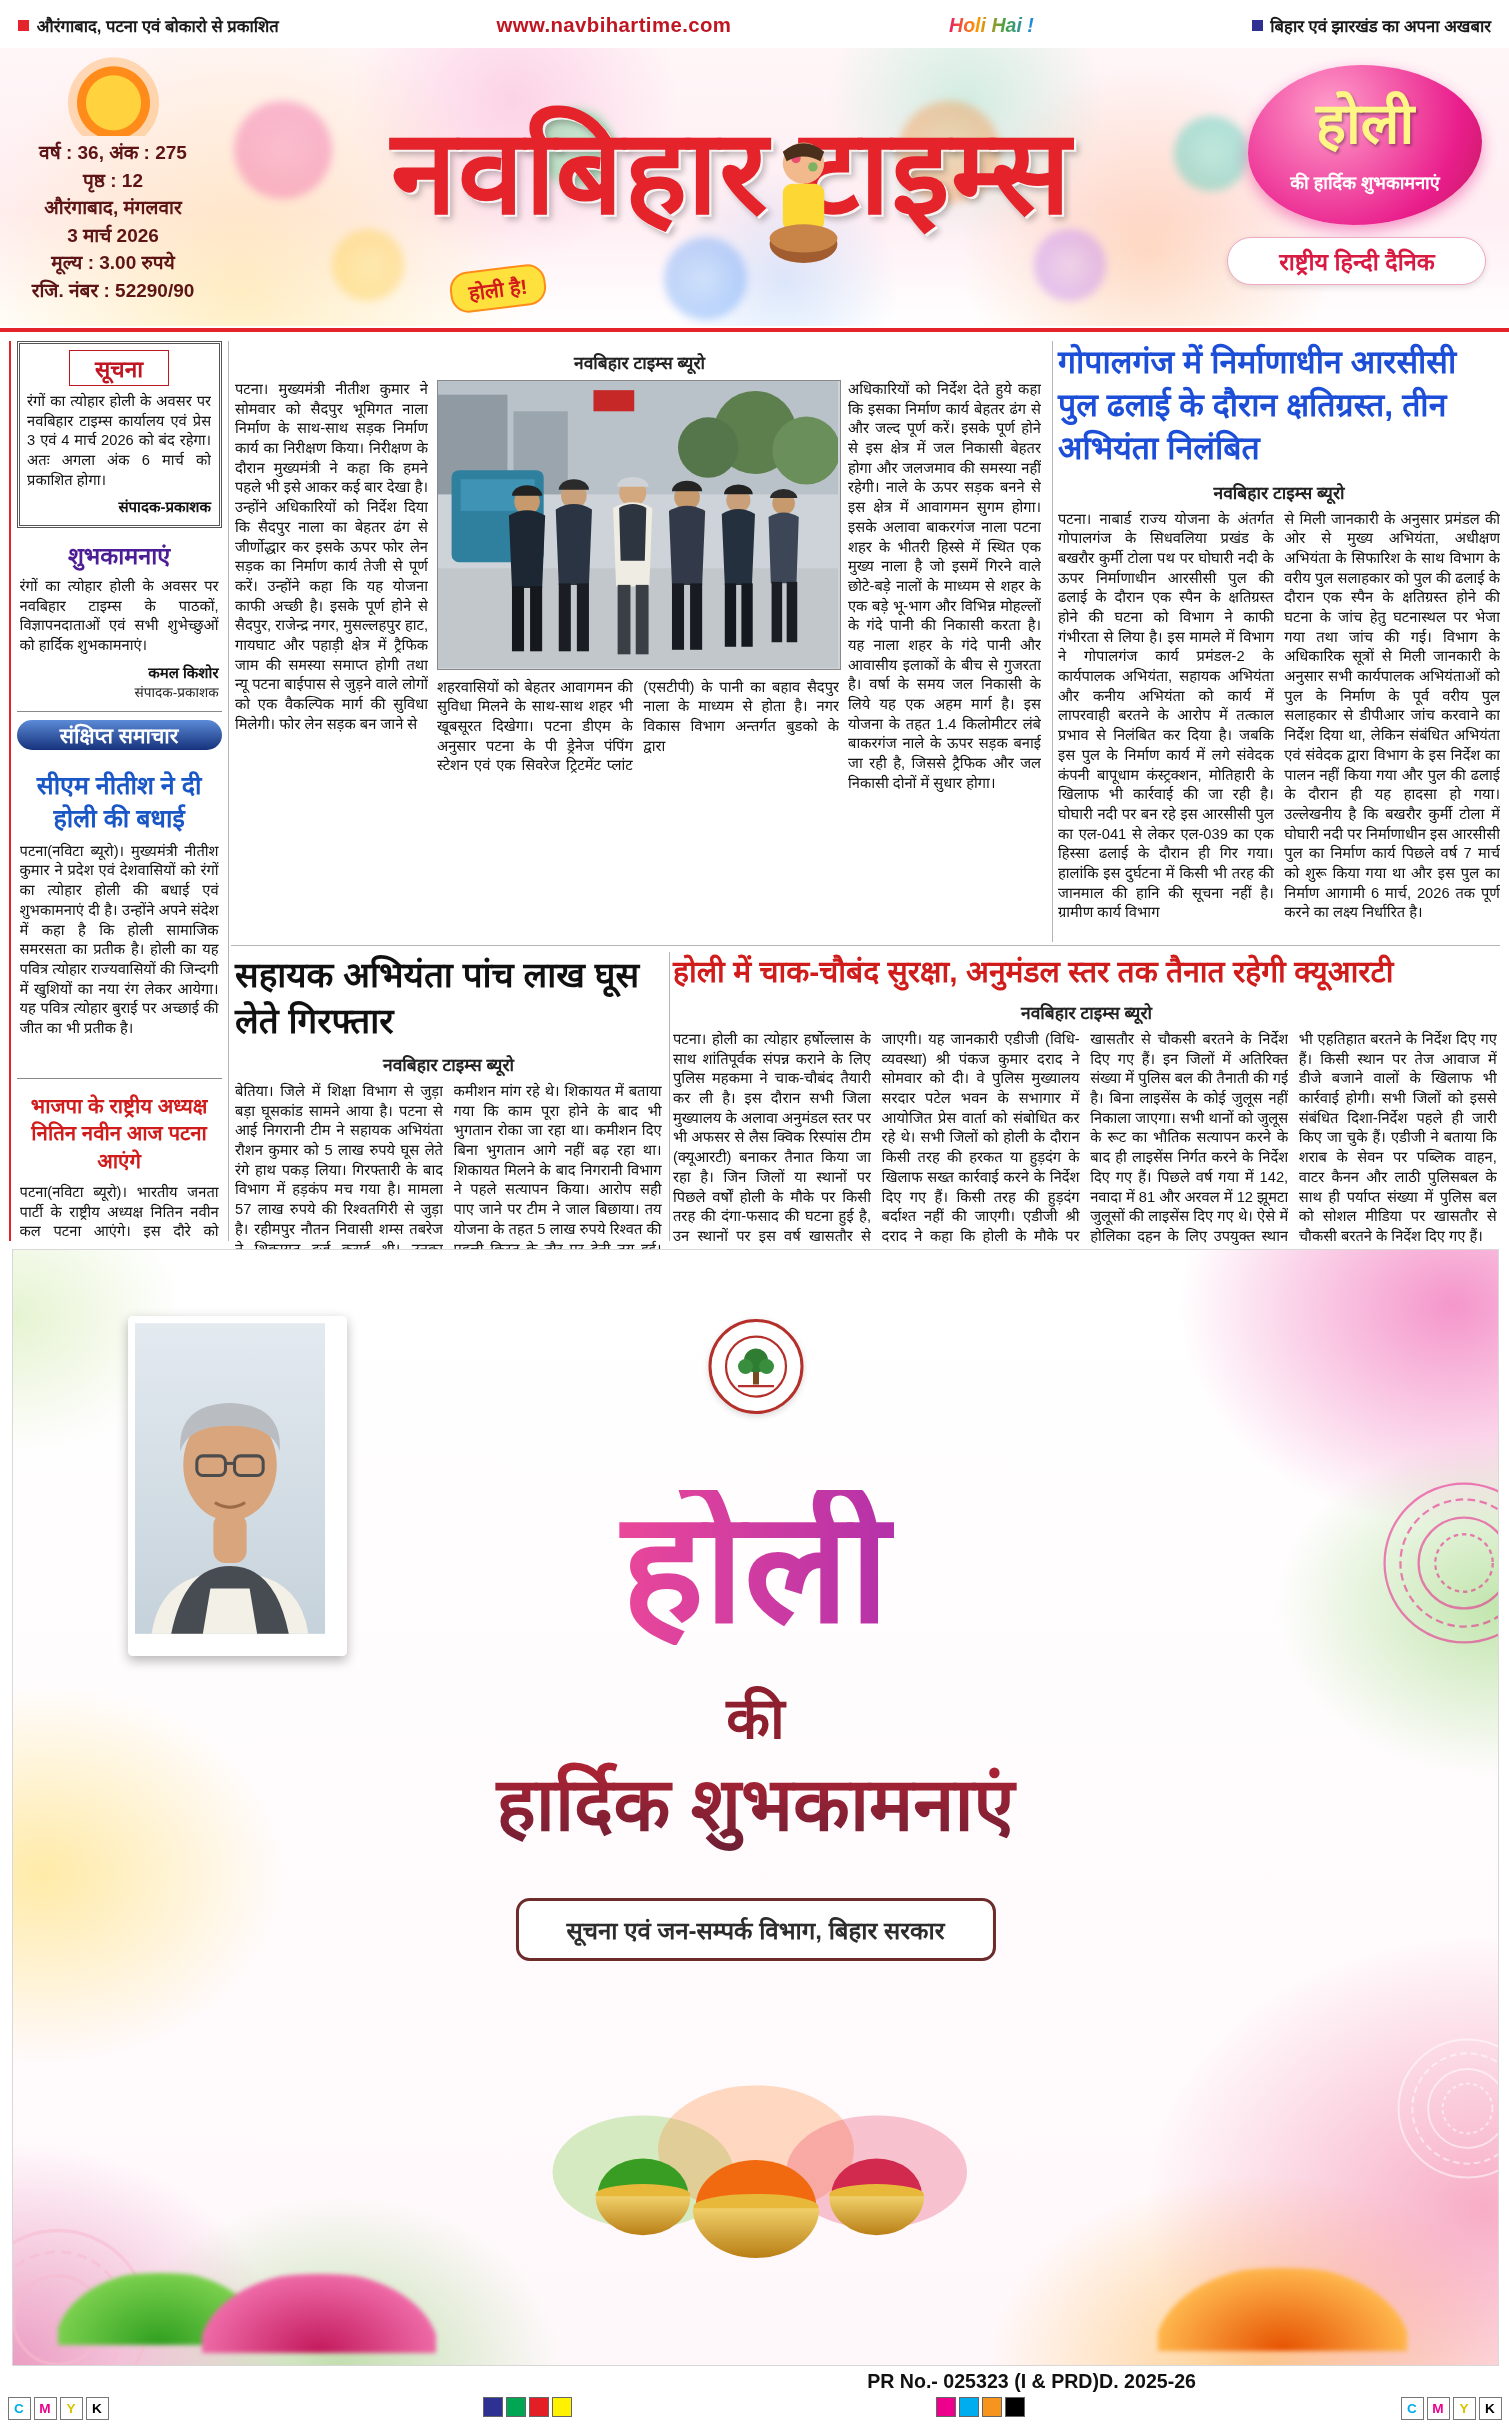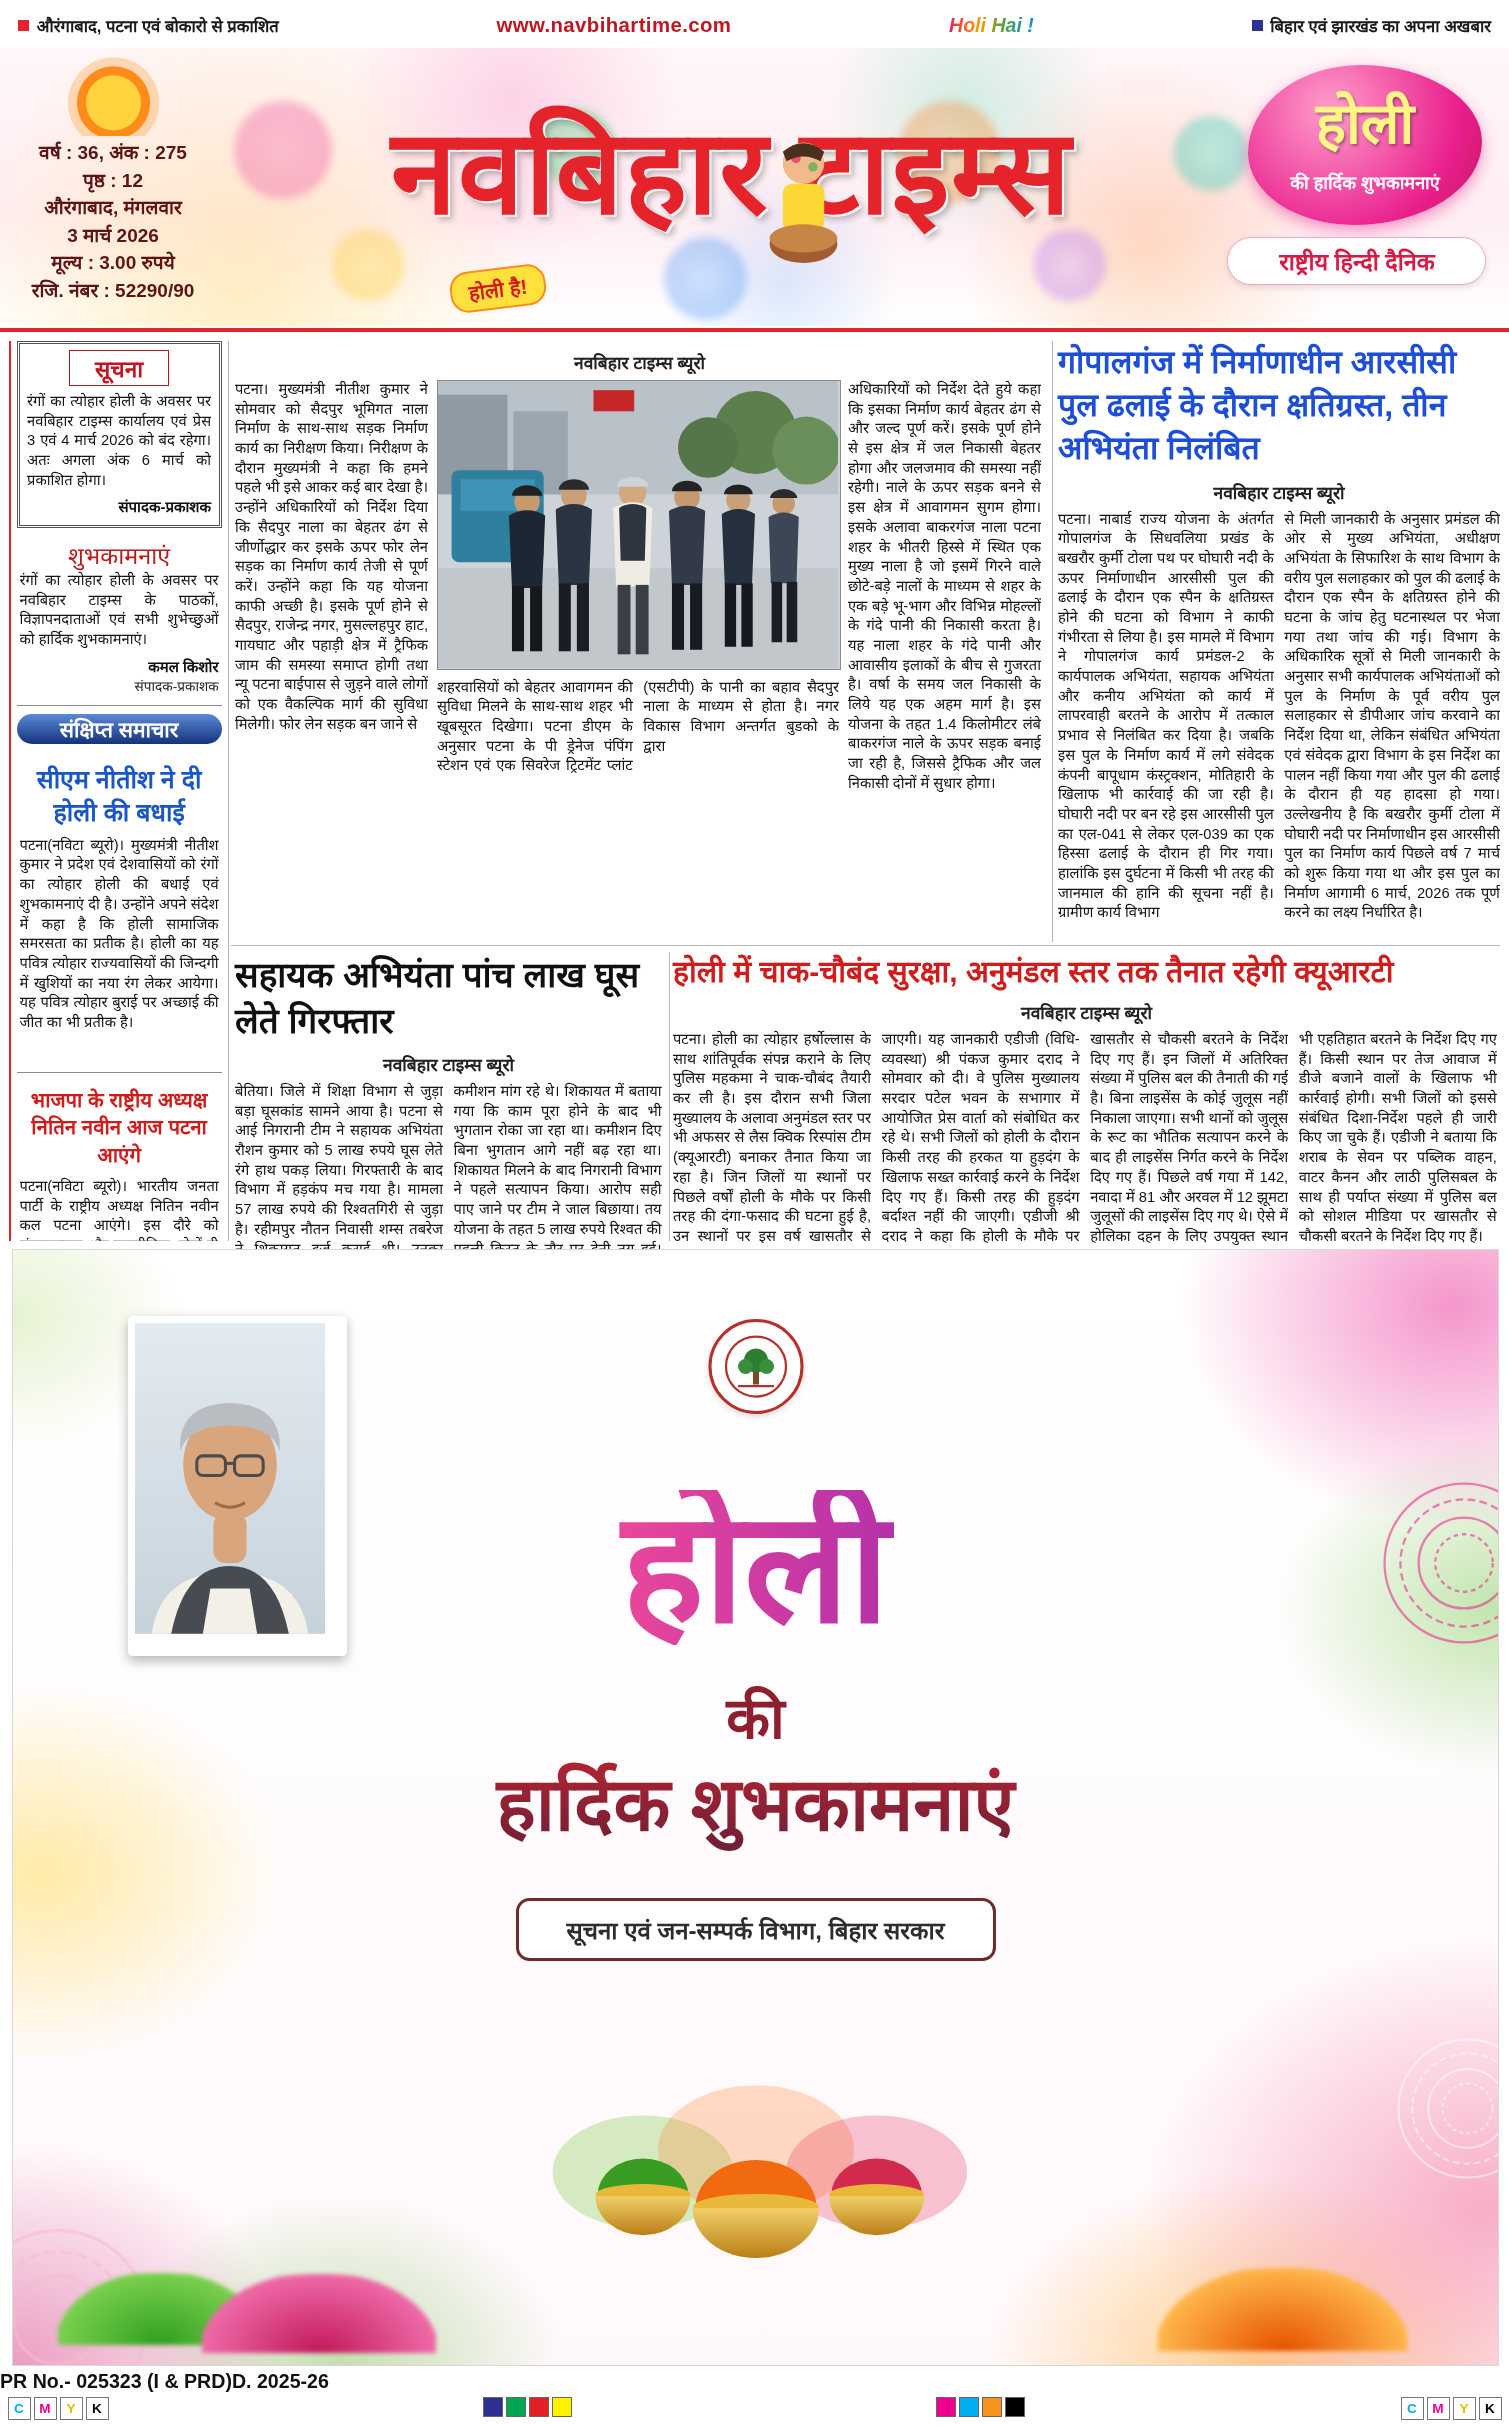--- a/index.html
+++ b/index.html
@@ -40,21 +40,21 @@
   .byline{text-align:center;font-weight:bold;font-size:17.4px;color:#222;margin:9px 0 6px}
   .vline{position:absolute;width:0.8px;background:#b5b5b5}
   .hline{position:absolute;height:0.8px;background:#b5b5b5}
   .redline{position:absolute;left:9px;top:341px;width:2.3px;height:900px;background:#e4232b}
 
   
   .sidebar{position:absolute;left:16.6px;top:341px;width:205px;height:900px;overflow:hidden}
   .side-sec{border-bottom:1.5px solid #8a8a8a;padding:7.5px 3px 10.6px}
   .notice-box{border:3px double #555;padding:6px 7.5px 9px;margin-bottom:3px}
   .box-title{display:block;width:98px;margin:0 auto 6px;border:1.5px solid #c01622;color:#c01622;font-weight:bold;font-size:22.6px;text-align:center;padding:1.5px 0}
-  .greet-title{text-align:center;color:#b91c1c;font-weight:normal;font-size:23.4px;}
+  .greet-title{text-align:center;color:#4c1d95;font-weight:bold;font-size:23.4px;margin-bottom:6px}
   .sign{ text-align:right;font-weight:bold;font-size:15px;margin-top:6px;color:#111}
   .sign-role{text-align:right;font-size:13.6px;color:#222}
   .brief-header{background:linear-gradient(180deg,#5b8ad6,#16327c);color:#fff;font-weight:bold;font-size:21px;text-align:center;border-radius:15px;padding:1px 0;margin:7.5px 0}
   .brief-title-blue{color:#1a57c6;font-weight:bold;font-size:25px;text-align:center;line-height:1.3;margin:4.5px 0 7.5px}
   .brief-title-red{color:#d11c1c;font-weight:bold;font-size:20.4px;text-align:center;line-height:1.35;margin:6px 0 7.5px}
 
   
   .main-art{position:absolute;left:235px;top:341px;width:809px}
   .main-headline{font-size:48px;font-weight:bold;color:#e4232b;line-height:1.28}
   .ma-body{display:flex;gap:9px;margin-top:4.5px}
@@ -99,21 +99,21 @@
   .ad-govt{position:absolute;left:0;right:0;top:172px;text-align:center;font-size:30px;font-weight:bold;color:#2c2c2c}
   .ad-holi{position:absolute;left:0;right:0;top:240px;text-align:center;font-size:155px;font-weight:bold;line-height:1;background:linear-gradient(90deg,#f7941d 5%,#ec4899 40%,#9c27b0 68%,#3f51b5 95%);-webkit-background-clip:text;background-clip:text;color:transparent}
   .ad-ki{position:absolute;left:0;right:0;top:427px;text-align:center;font-size:57px;font-weight:bold;color:#8e1f2f}
   .ad-greet{position:absolute;left:0;right:0;top:501px;text-align:center;font-size:74px;font-weight:bold;background:linear-gradient(180deg,#b72433,#6d1f35);-webkit-background-clip:text;background-clip:text;color:transparent}
   .ad-dept{position:absolute;left:50%;top:648px;transform:translateX(-50%);border:3px solid #6d2b2b;border-radius:13.6px;background:rgba(255,255,255,.88);font-size:24px;font-weight:bold;color:#2d2d2d;padding:12px 48px;white-space:nowrap}
   .ad-bowls{position:absolute;left:50%;top:809px;transform:translateX(-50%)}
   .pile{position:absolute;border-radius:50% 50% 0 0;filter:blur(2.3px)}
   .mandala{position:absolute;opacity:.55}
 
   
-  .pr-line{position:absolute;left:0;top:2370px;width:1196px;text-align:left;font-size:19.6px;font-weight:bold;color:#111}
+  .pr-line{position:absolute;left:0;top:2370px;width:1196px;text-align:right;font-size:19.6px;font-weight:bold;color:#111}
   .marks{position:absolute;top:2397px;left:0;width:1509px;height:22.6px}
   .mark-group{position:absolute;display:flex;gap:3px}
   .mark-box{width:21px;height:21px;border:0.8px solid #777;display:flex;align-items:center;justify-content:center;font-size:13.6px;font-weight:bold;background:#fff}
   .mk-c{color:#00aeef}.mk-m{color:#ec008c}.mk-y{color:#d8c400}.mk-k{color:#000}
   .reg-sq{width:18px;height:18px;border:0.8px solid #666}
 </style>
 </head>
 <body>
 
 <div class="page">

